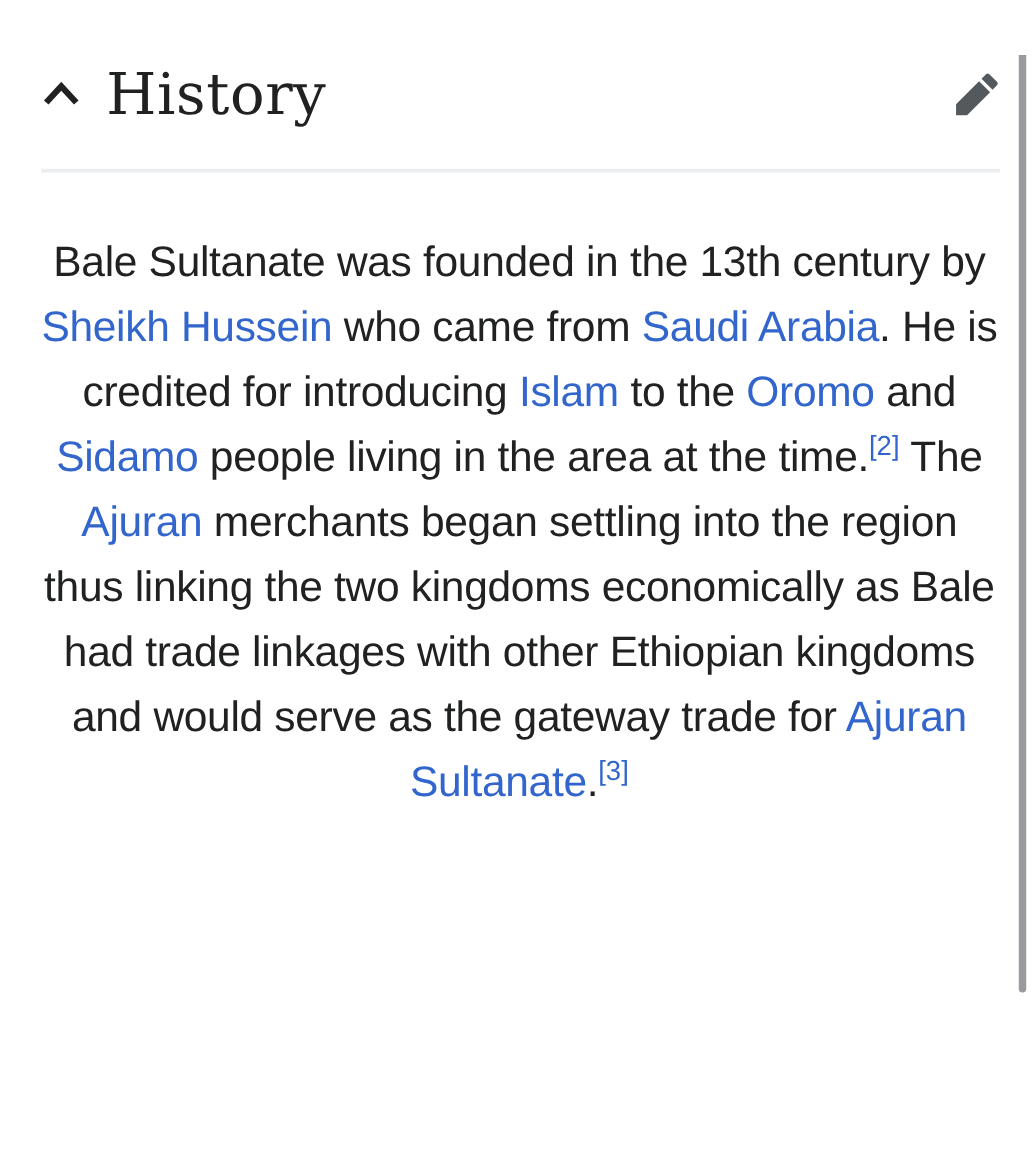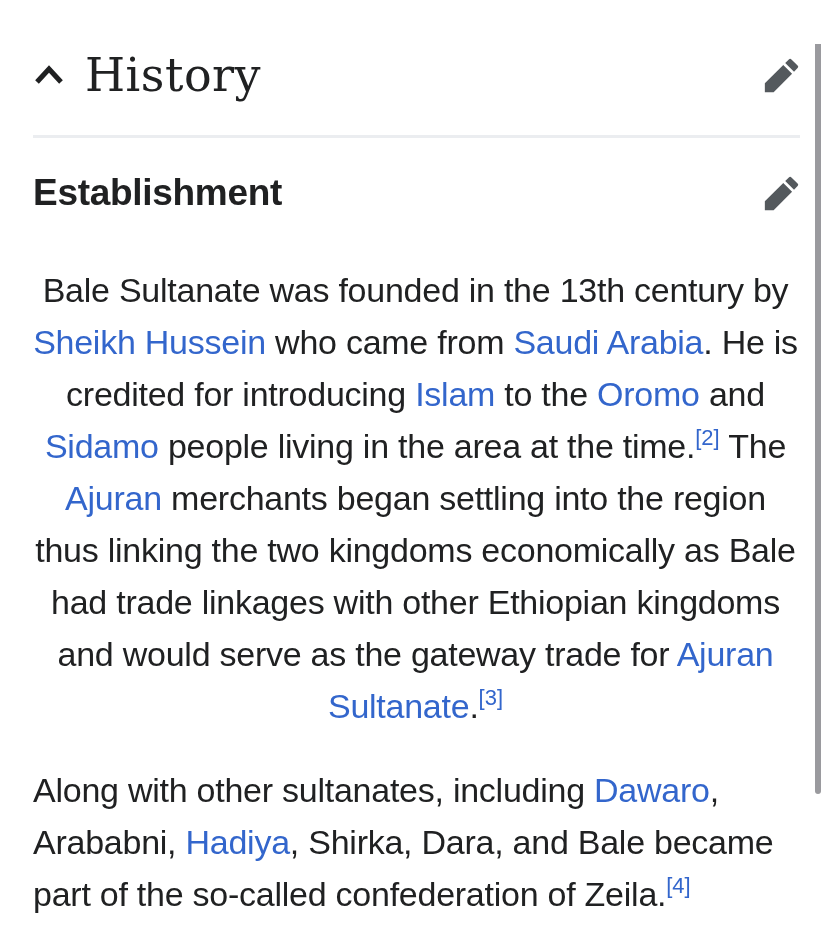--- a/index.html
+++ b/index.html
@@ -96,28 +96,17 @@
         <span>
           <svg width="37" height="37" viewBox="0 0 20 20" fill="#54595d">
             <path d="M16.77 8l1.94-2a1 1 0 000-1.41l-3.34-3.3a1 1 0 00-1.41 0L12 3.23zM1 14.25V19h4.75l9.96-9.96-4.75-4.75z"></path>
           </svg>
         </span>
       </button>
     </div>
 
     <hr class="divider">
 
-    <div class="subsection-header">
-      <h3 class="subsection-title">Establishment</h3>
-      <button class="edit-btn" aria-label="edit subsection">
-        <span>
-          <svg width="37" height="37" viewBox="0 0 20 20" fill="#54595d">
-            <path d="M16.77 8l1.94-2a1 1 0 000-1.41l-3.34-3.3a1 1 0 00-1.41 0L12 3.23zM1 14.25V19h4.75l9.96-9.96-4.75-4.75z"></path>
-          </svg>
-        </span>
-      </button>
-    </div>
 
     <p class="para para-1"><span>Bale Sultanate was founded in the 13th century by </span><a class="wlink">Sheikh Hussein</a><span> who came from </span><a class="wlink">Saudi Arabia</a><span>. He is credited for introducing </span><a class="wlink">Islam</a><span> to the </span><a class="wlink">Oromo</a><span> and </span><a class="wlink">Sidamo</a><span> people living in the area at the time.</span><sup class="ref"><a class="wlink">[2]</a></sup><span> The </span><a class="wlink">Ajuran</a><span> merchants began settling into the region thus linking the two kingdoms economically as Bale had trade linkages with other Ethiopian kingdoms and would serve as the gateway trade for </span><a class="wlink">Ajuran Sultanate</a><span>.</span><sup class="ref"><a class="wlink">[3]</a></sup></p>
-    <p class="para para-2"><span>Along with other sultanates, including </span><a class="wlink">Dawaro</a><span>, Arababni, </span><a class="wlink">Hadiya</a><span>, Shirka, Dara, and Bale became part of the so-called confederation of Zeila.</span><sup class="ref"><a class="wlink">[4]</a></sup></p>
 
   </div>
 </div>
 
 </body></html>

